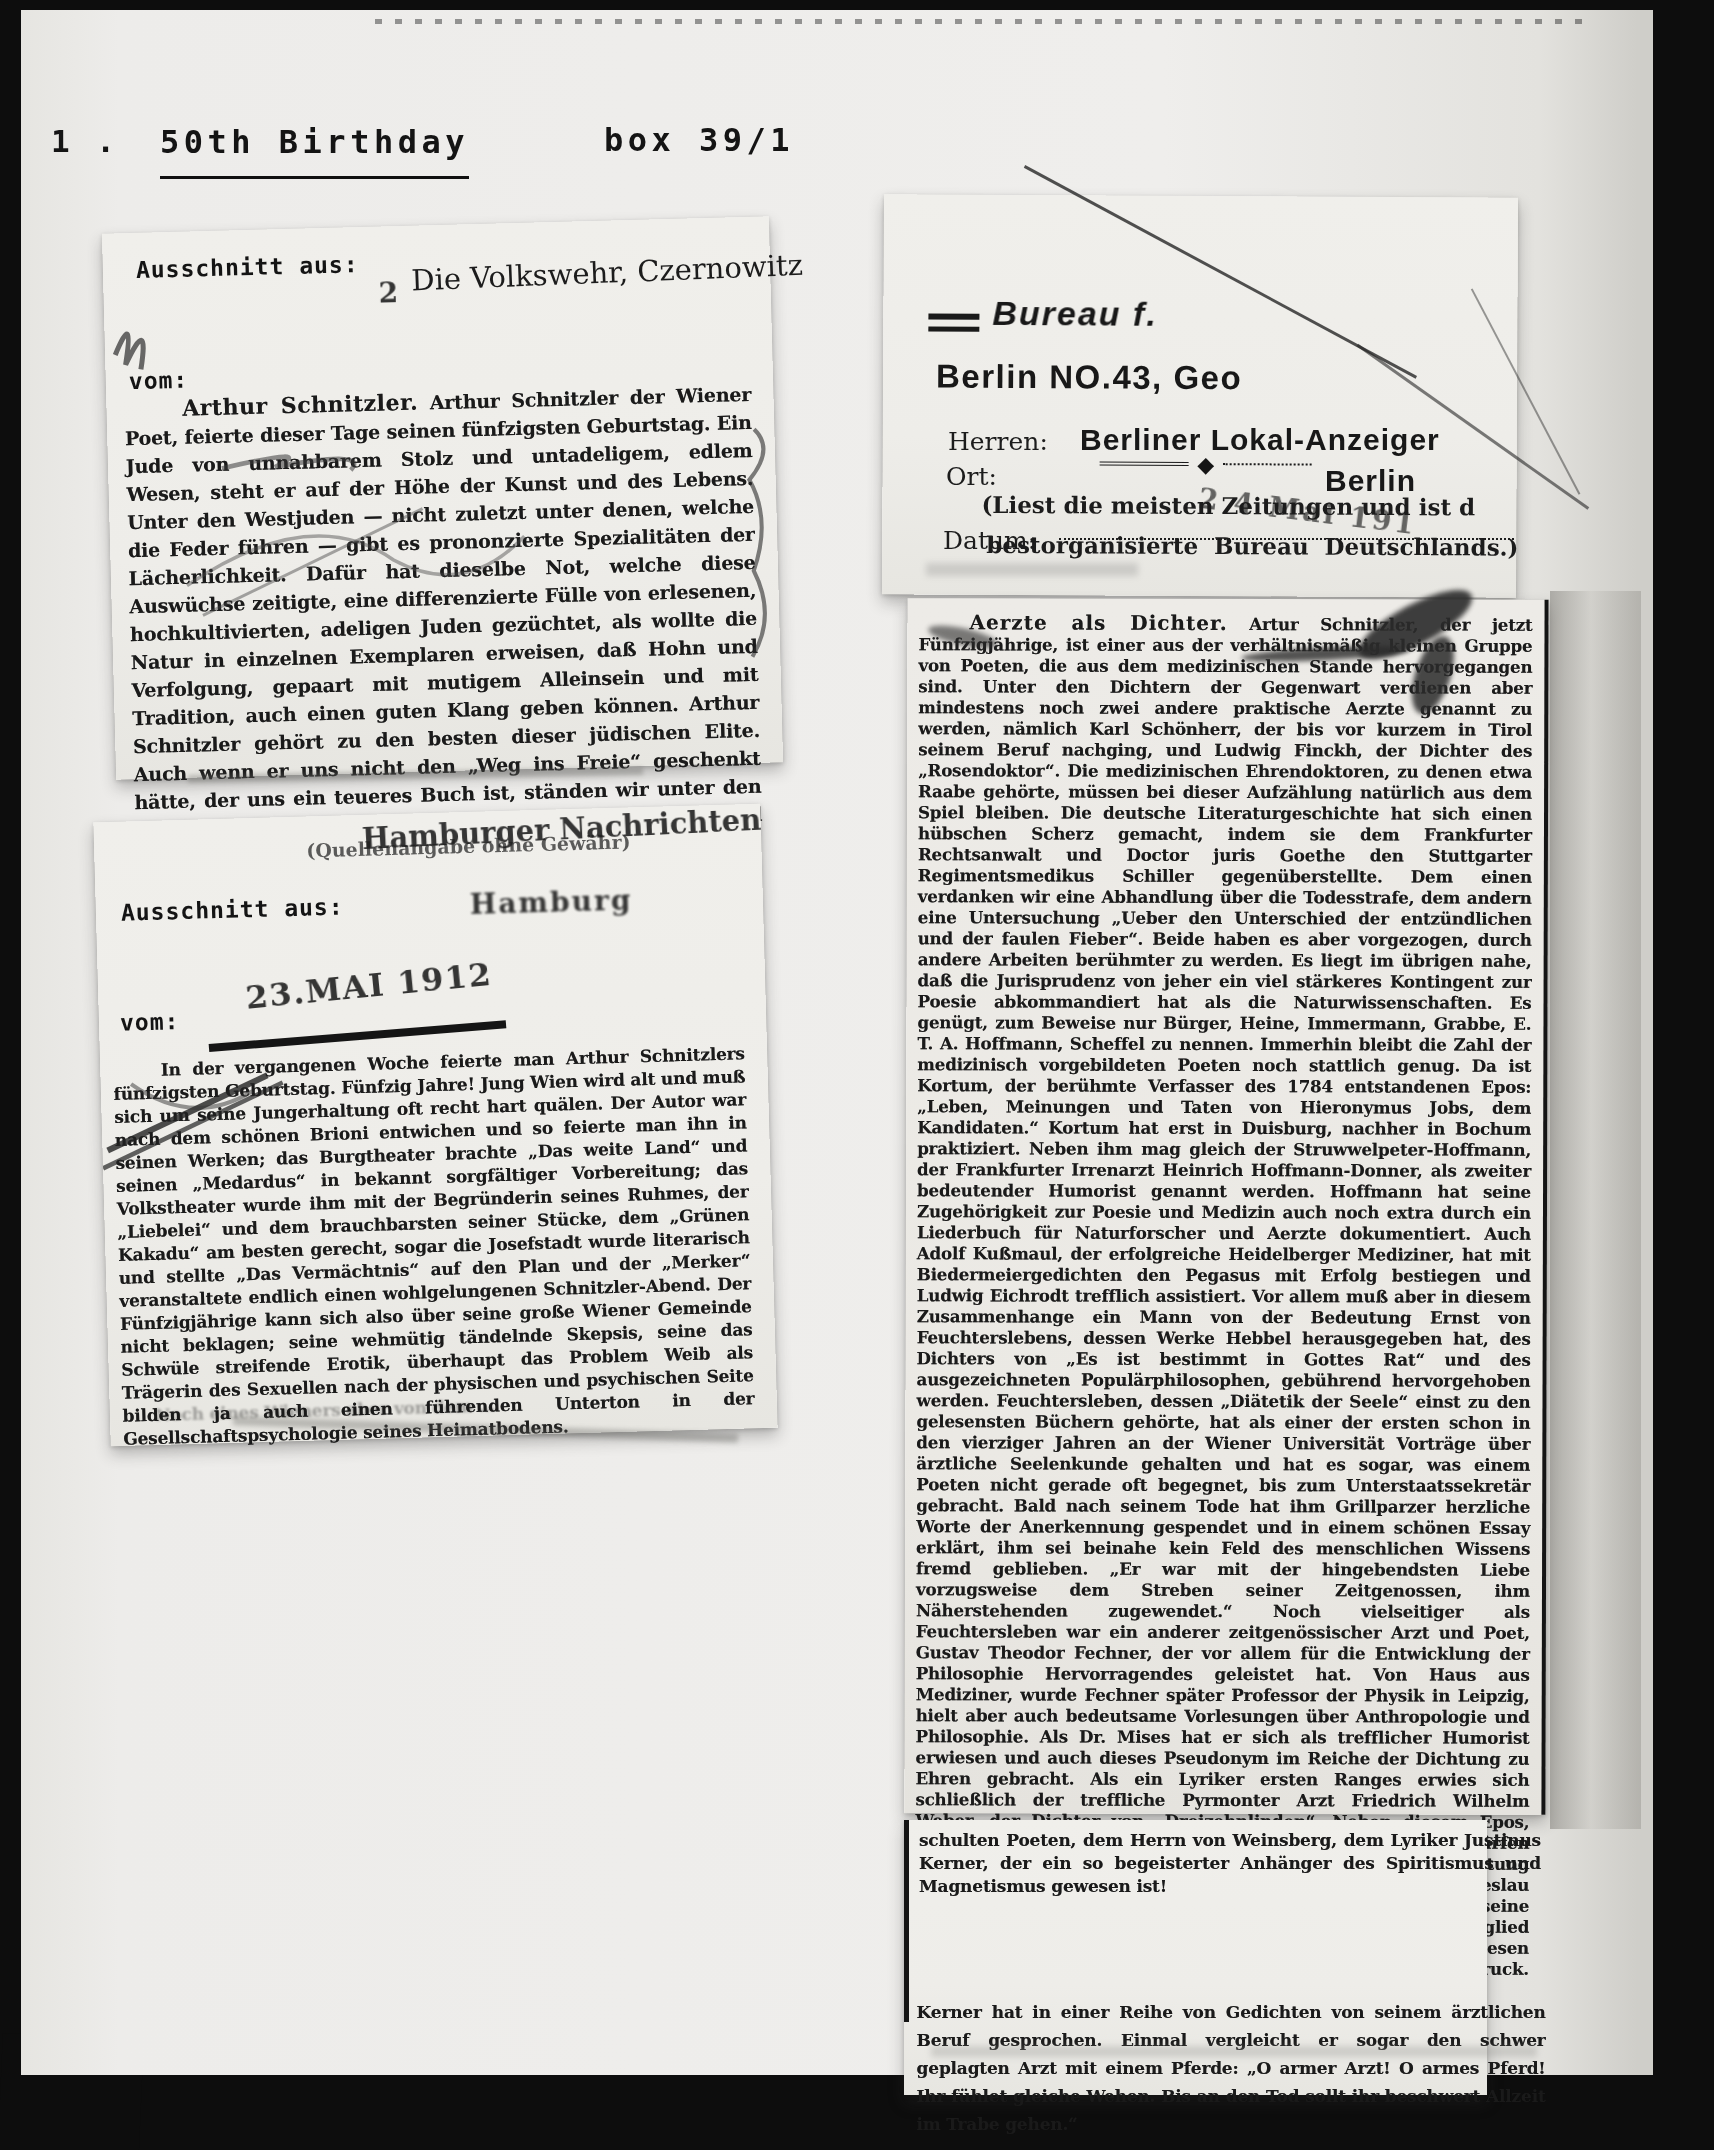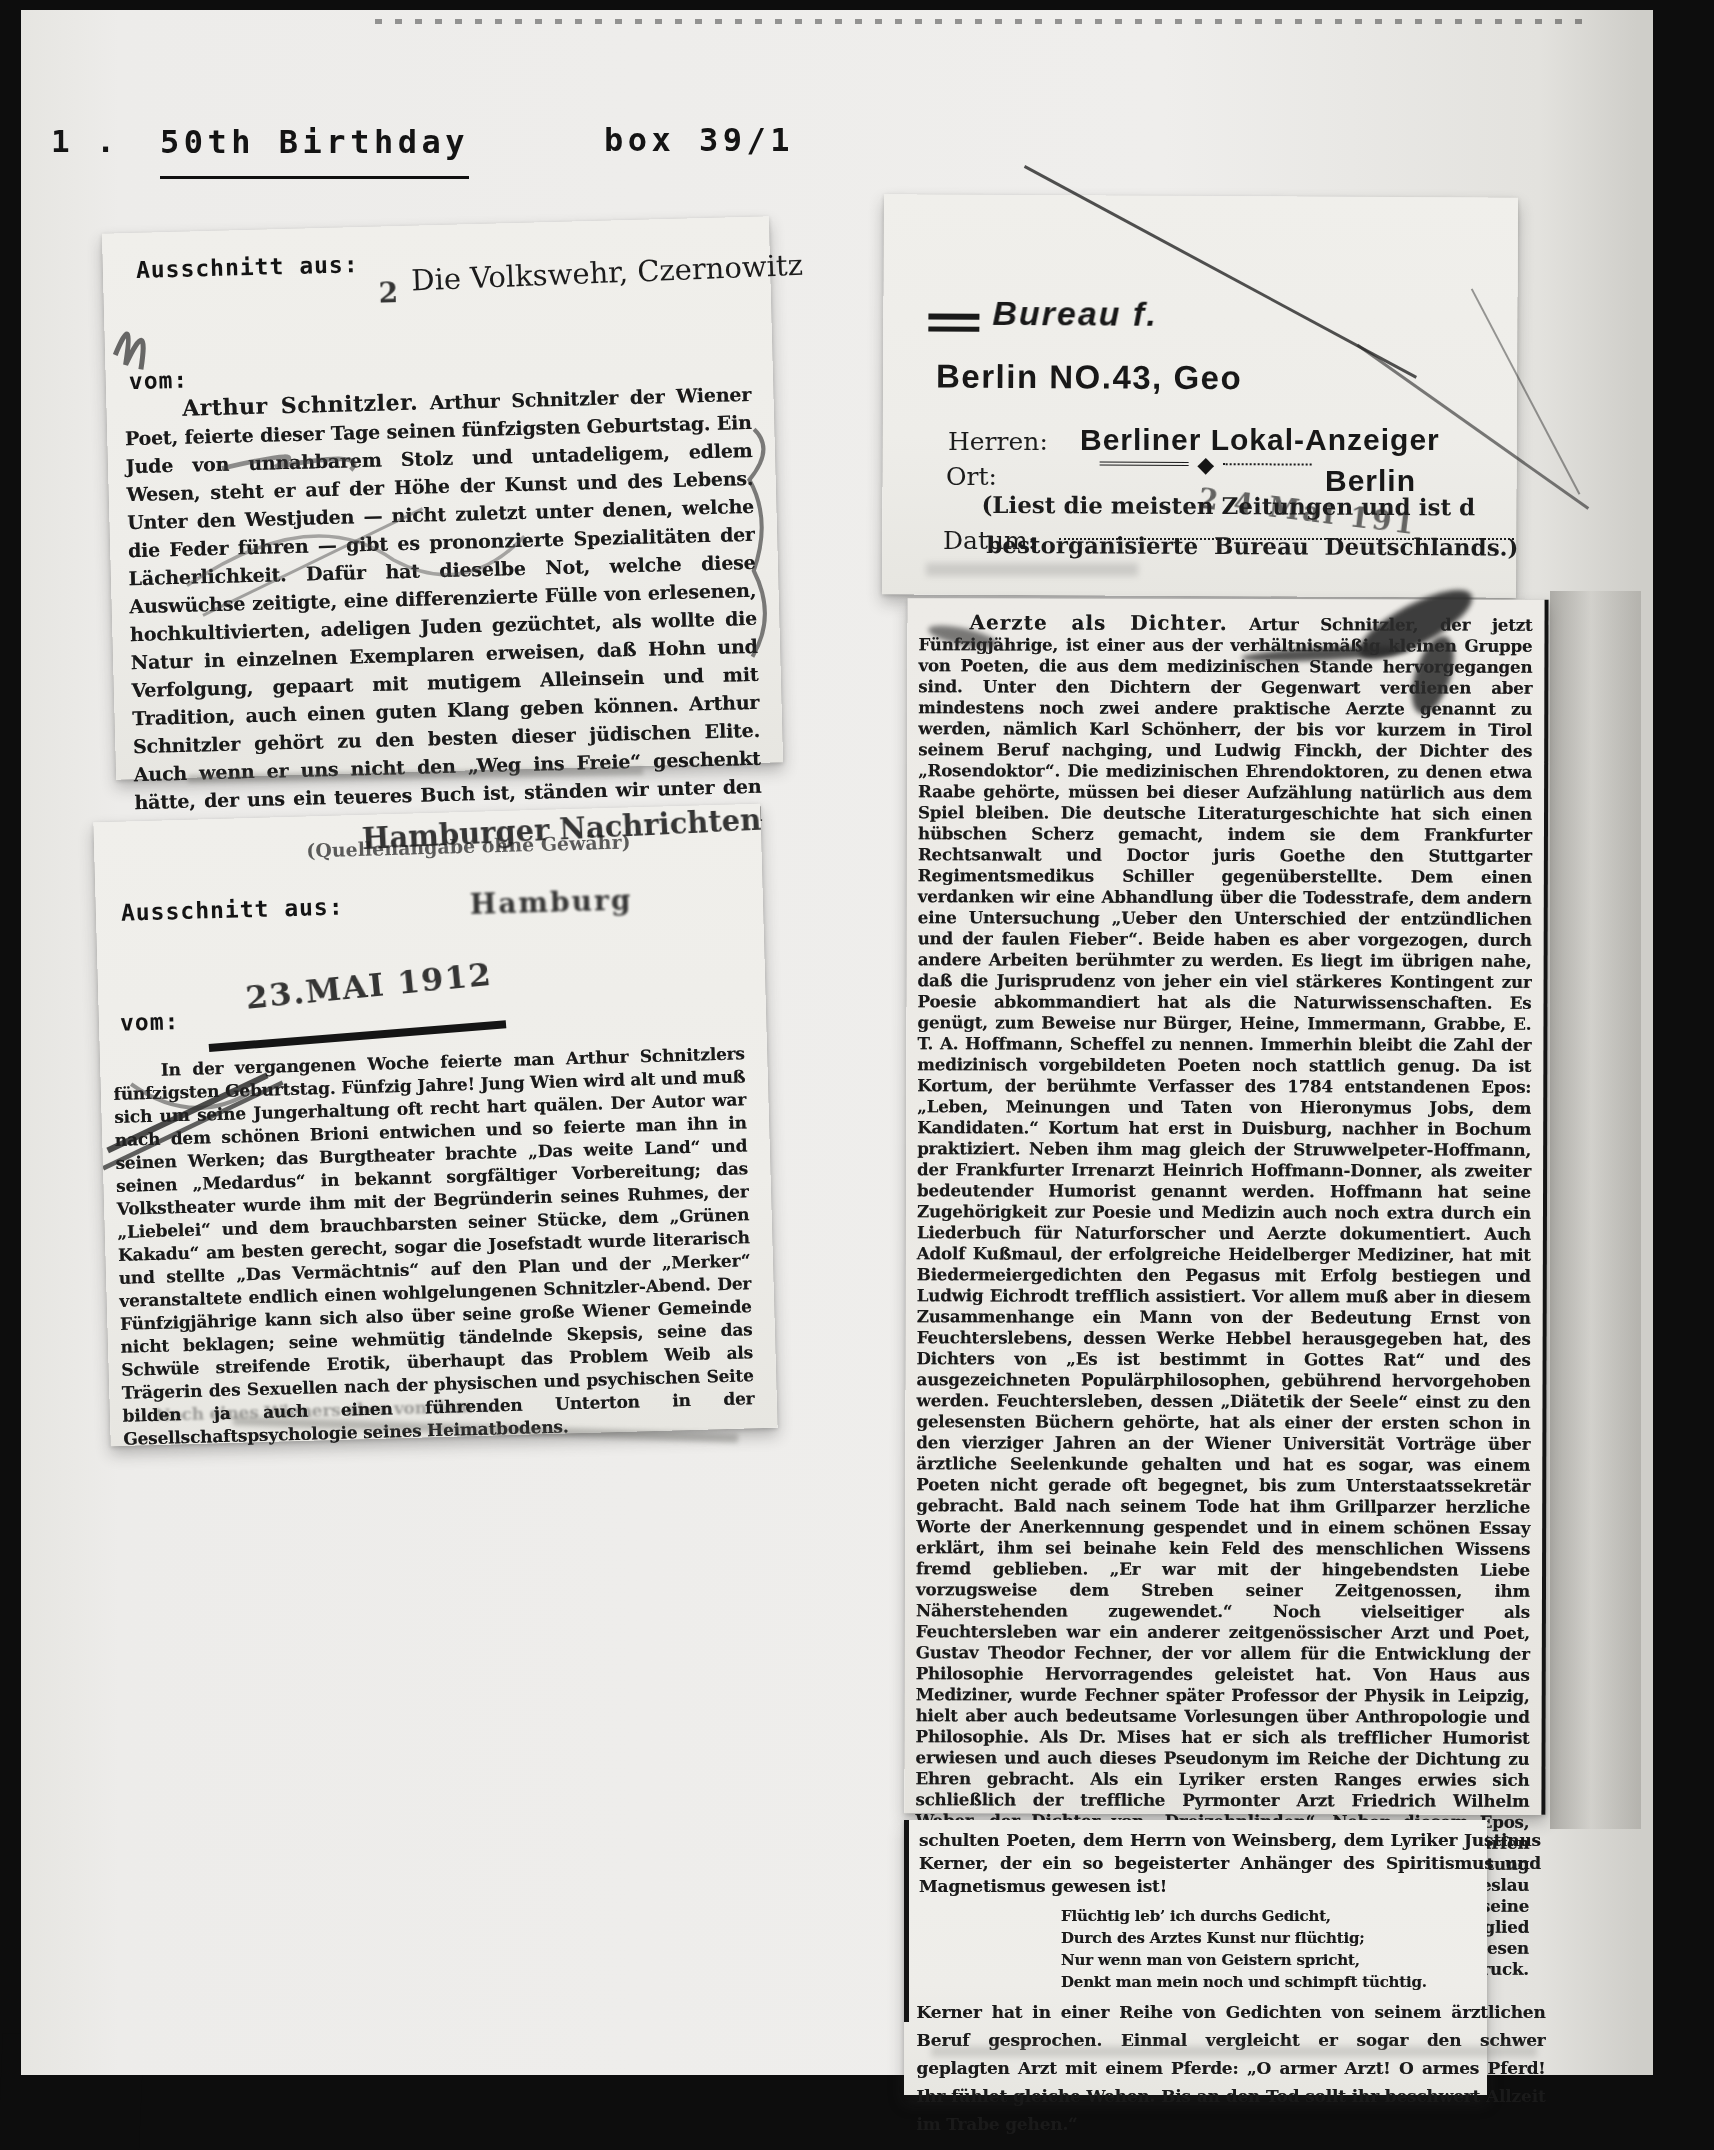--- a/index.html
+++ b/index.html
@@ -147,26 +147,20 @@
 
   <div class="abs" style="left:1529px;top:581px;width:91px;height:1238px;background:linear-gradient(90deg,rgba(120,118,112,.5),rgba(190,188,182,.25) 45%,rgba(140,138,132,.4));"></div>
 
   <div class="abs clip" style="left:883px;top:1810px;width:583px;height:275px;">
     <div class="abs rule-v" style="left:0;top:0;width:4.5px;height:202px;"></div>
 
     <p class="frak abs" style="left:15px;top:9px;width:622px;margin:0;font-size:17px;line-height:23px;">
       <span>schulten Poeten, dem Herrn von Weinsberg, dem Lyriker Justinus Kerner, der ein so begeisterter Anhänger des Spiritismus und Magnetismus gewesen ist!</span>
     </p>
 
-    <div class="abs frak" style="left:157px;top:85px;font-size:15px;line-height:22px;text-align:left;">
-      <div class="poemline">Flüchtig leb’ ich durchs Gedicht,</div>
-      <div class="poemline">Durch des Arztes Kunst nur flüchtig;</div>
-      <div class="poemline">Nur wenn man von Geistern spricht,</div>
-      <div class="poemline">Denkt man mein noch und schimpft tüchtig.</div>
-    </div>
 
     <p class="frak abs" style="left:12.6px;top:178px;width:629px;margin:0;font-size:17px;line-height:28px;">
       <span>Kerner hat in einer Reihe von Gedichten von seinem ärztlichen Beruf gesprochen. Einmal vergleicht er sogar den schwer geplagten Arzt mit einem Pferde: „O armer Arzt! O armes Pferd! Ihr fühlet gleiche Wehen. Bis an den Tod sollt ihr beschwert Allzeit im Trabe gehen.“</span>
     </p>
   </div>
 
   <div class="abs" style="left:910px;top:2036px;width:606px;height:11px;background:#8a8a86;opacity:.3;filter:blur(3px);"></div>
 
 </div>
 

